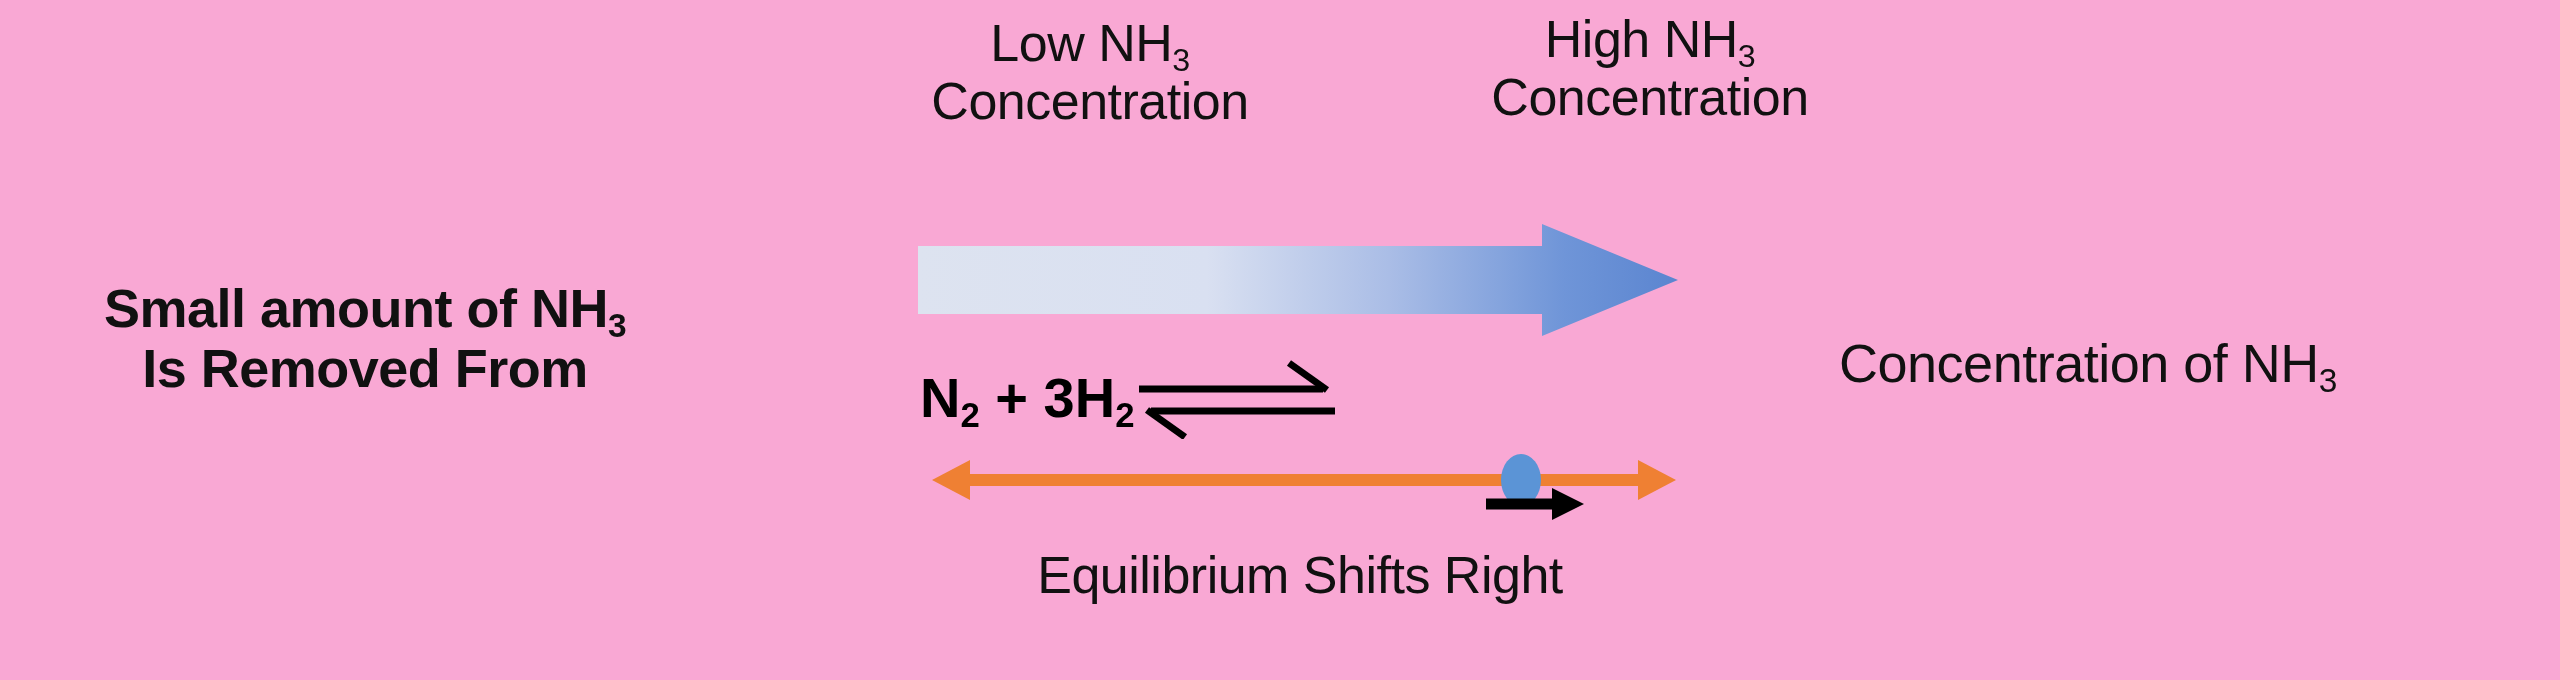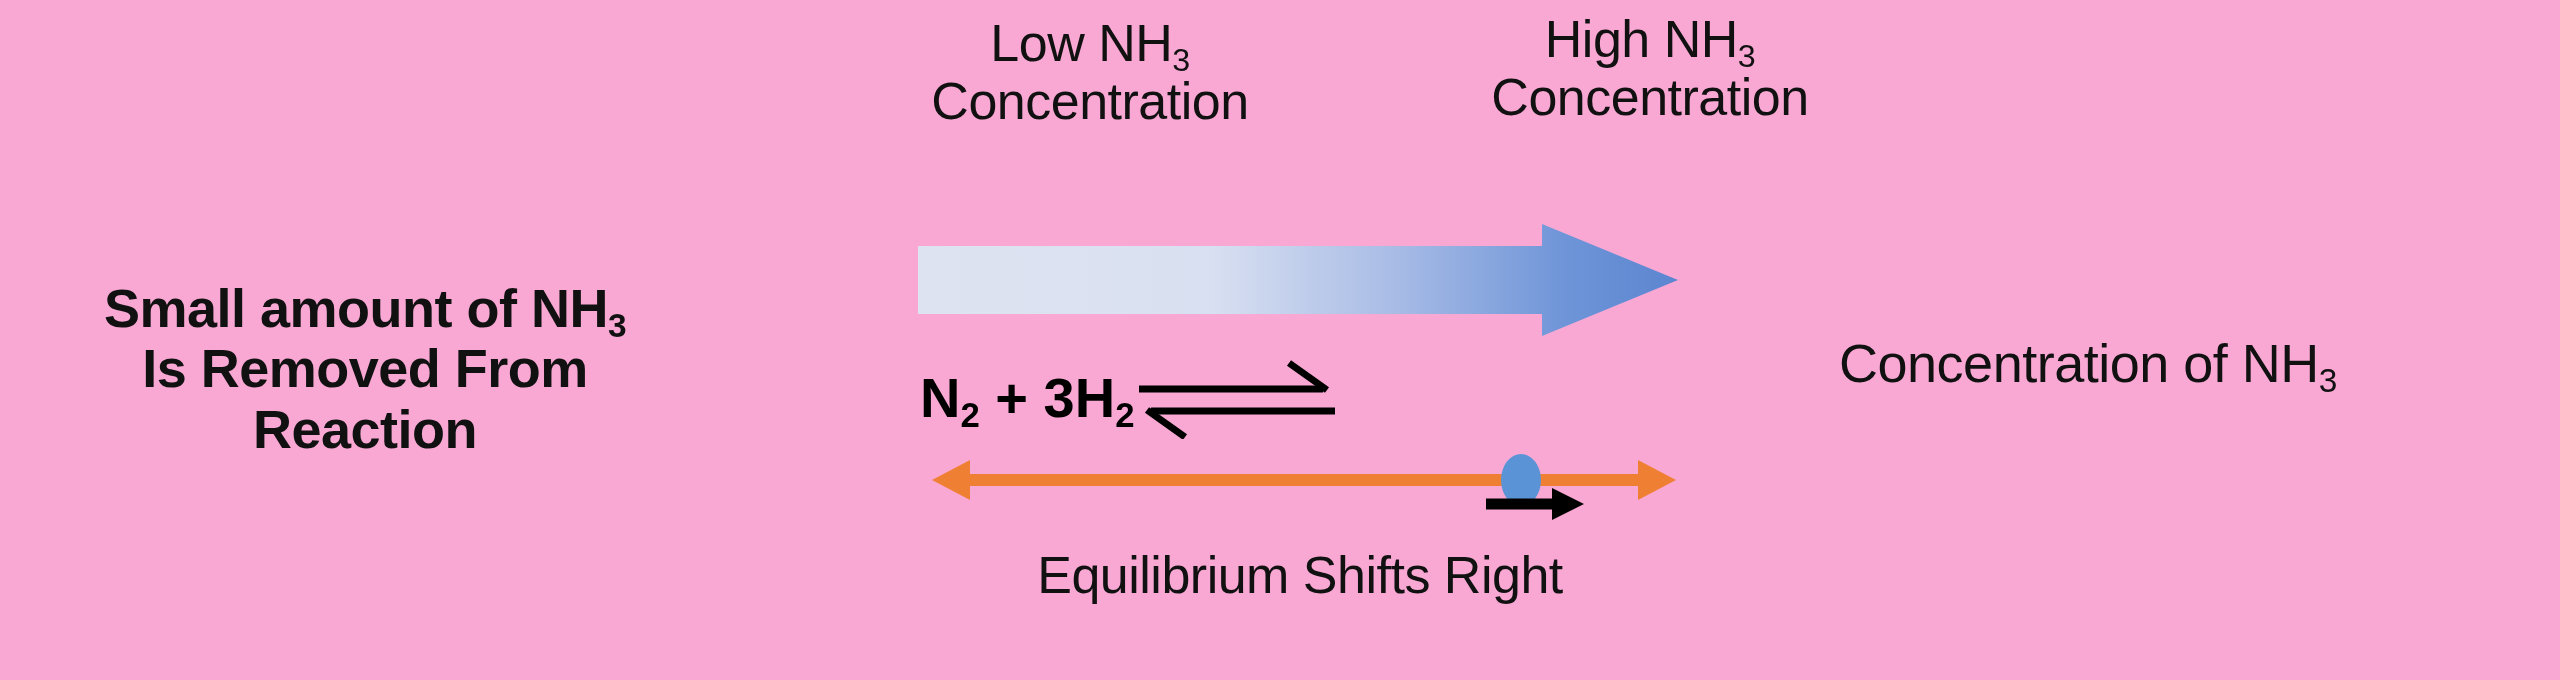--- a/index.html
+++ b/index.html
@@ -121,21 +121,20 @@
   </div>
 
   <div class="txt top-label" id="high-label">
     <span><span>High NH</span><sub>3</sub></span><br>
     <span>Concentration</span>
   </div>
 
   <div class="txt side-label" id="left-label">
     <span><span>Small amount of NH</span><sub>3</sub></span><br>
     <span>Is Removed From</span><br>
-    <span>Reaction</span>
   </div>
 
   <div class="txt side-label" id="right-label">
     <span><span>Concentration of NH</span><sub>3</sub></span><br>
   </div>
 
   <svg id="gradient-arrow" viewBox="0 0 760 112" preserveAspectRatio="none">
     <defs>
       <linearGradient id="concGrad" x1="0" y1="0" x2="1" y2="0">
         <stop offset="0%" stop-color="#dde3f0"></stop>

